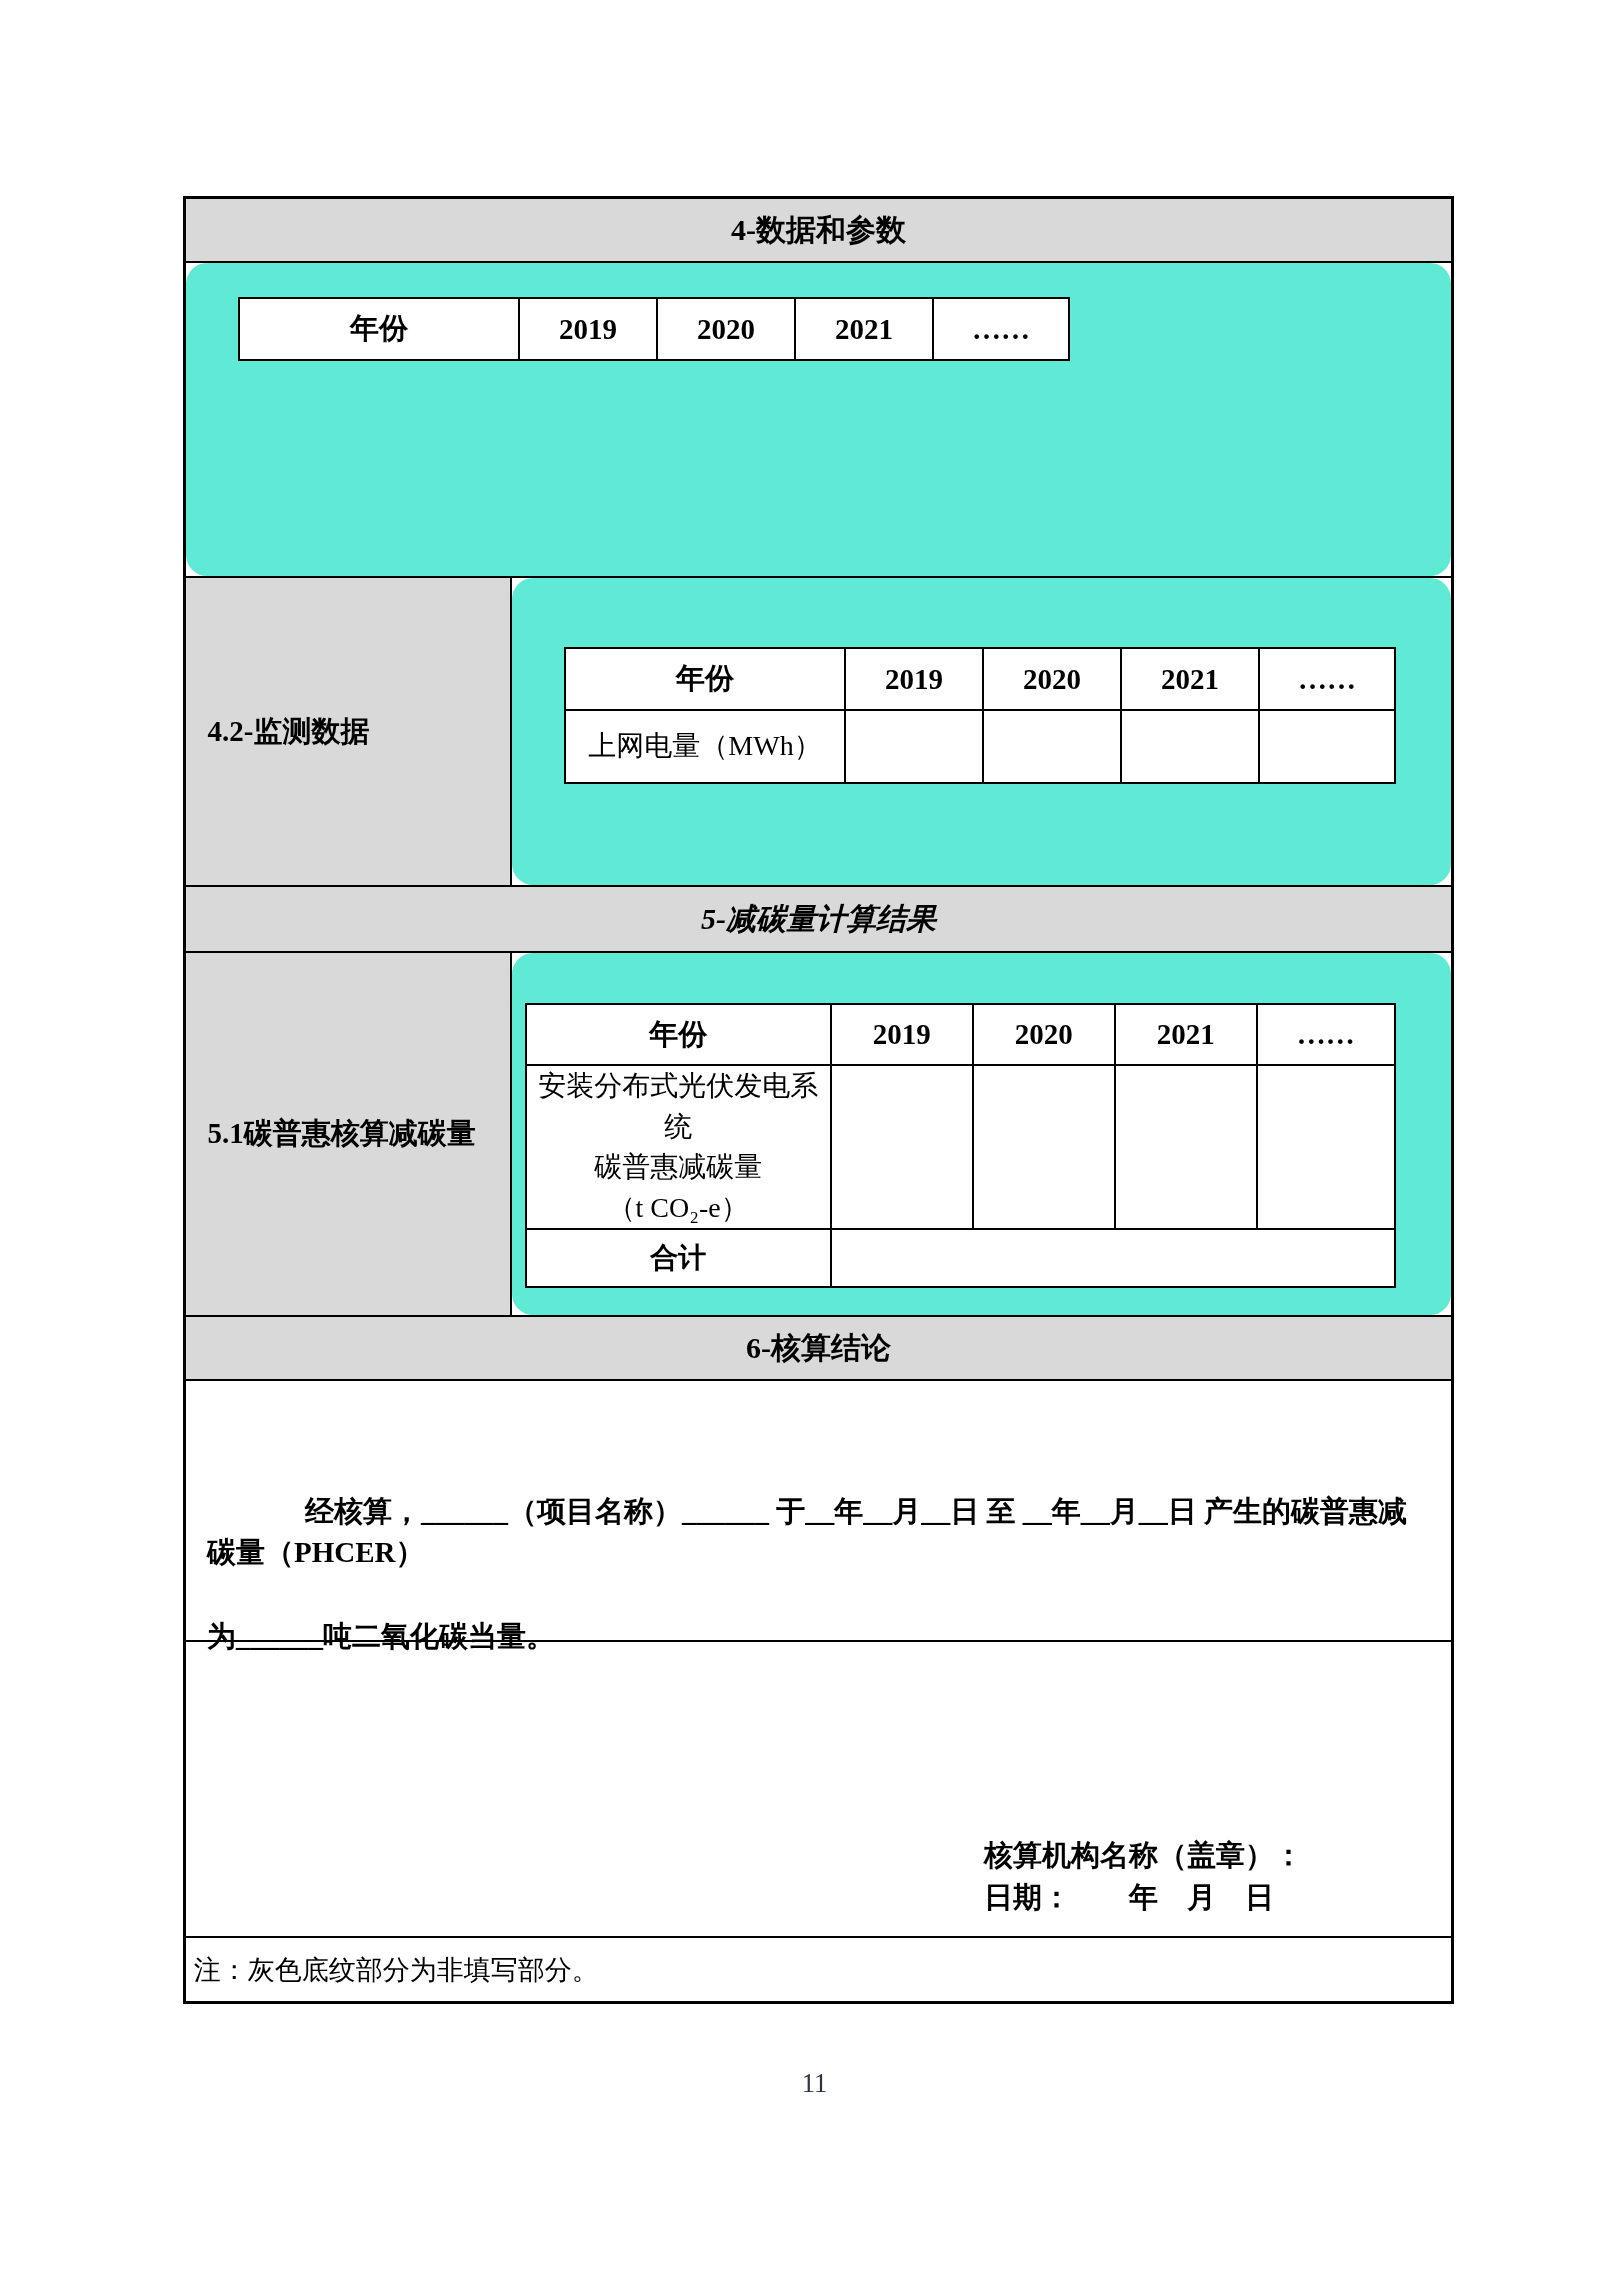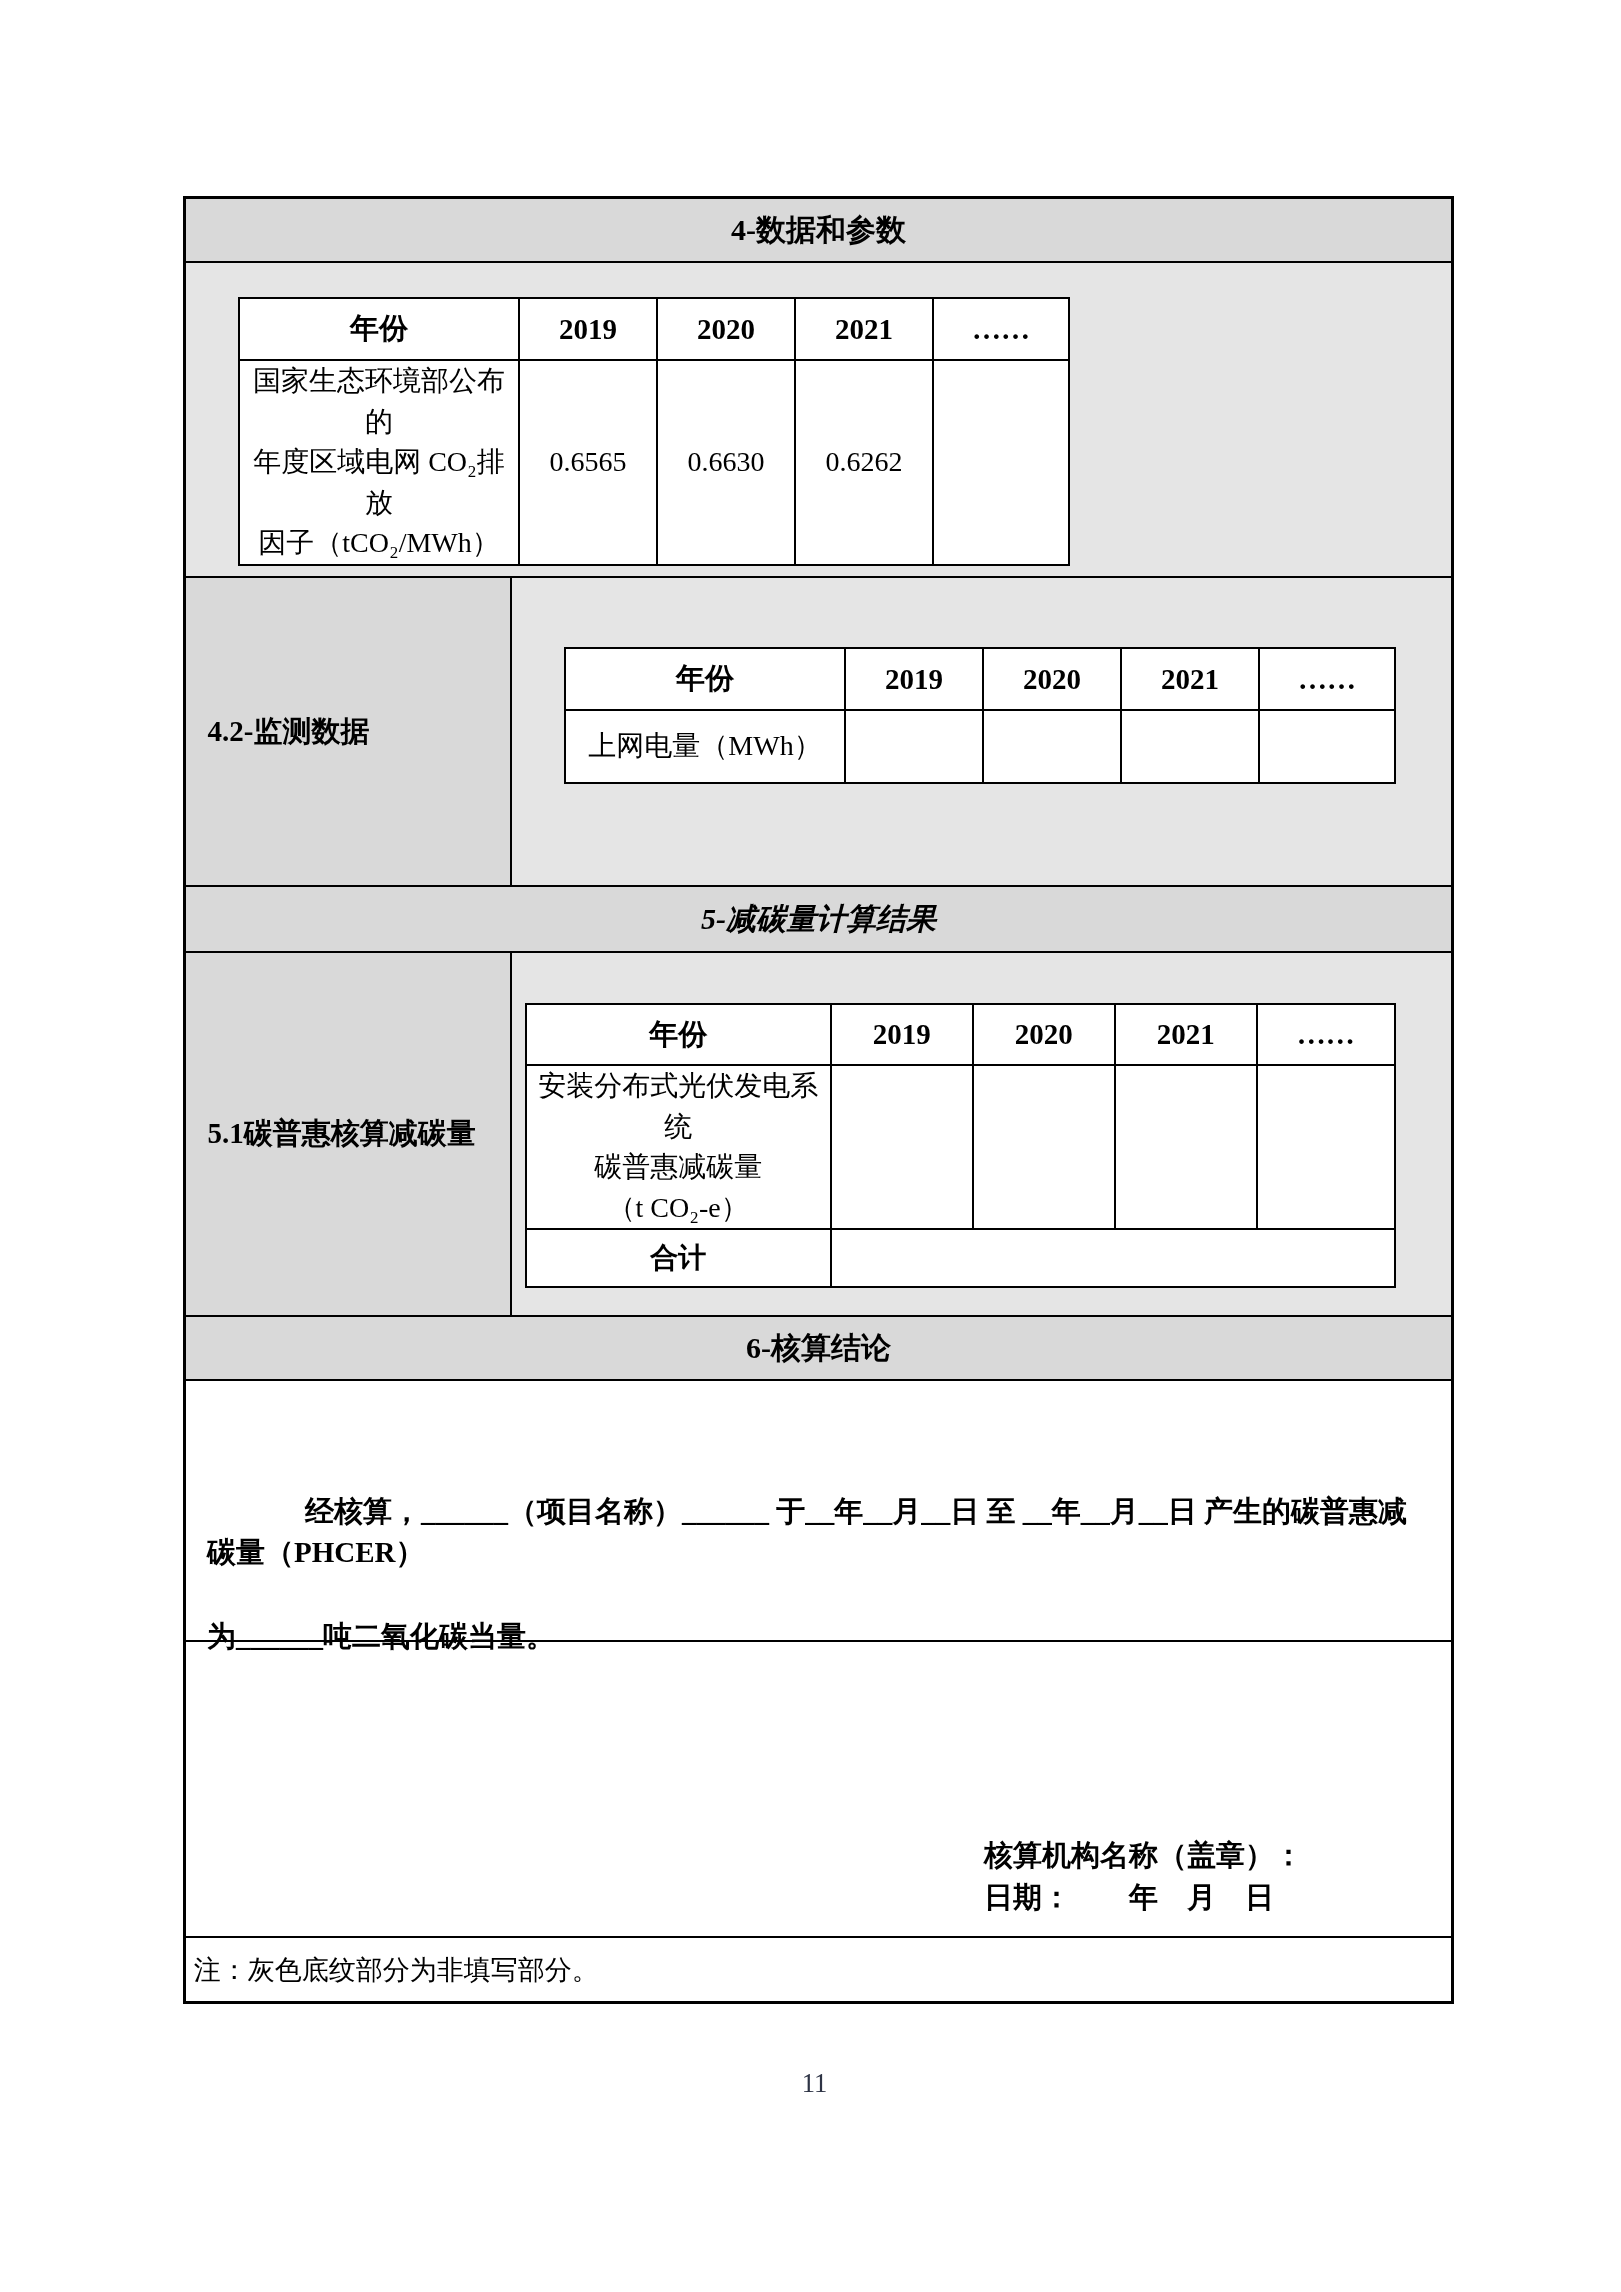--- a/index.html
+++ b/index.html
@@ -23,21 +23,21 @@
   .r-h6{height:64px;}
   .r-41{height:315px;}
   .r-42{height:309px;}
   .r-51{height:364px;}
   .body-row{display:flex;}
   .left-cell{
     width:326px;background:#d9d9d9;border-right:2px solid #000;
     display:flex;align-items:center;padding-left:21.6px;
     font-weight:bold;font-size:29px;box-sizing:border-box;flex:0 0 auto;
   }
-  .right-cell{flex:1;position:relative;background:#e5e5e5;}
+  .right-cell{flex:1;position:relative;background:#5eead4;border-radius:21px;}
   .inner-table{
     border-collapse:collapse;position:absolute;table-layout:fixed;background:#fff;
   }
   .inner-table th,.inner-table td{
     border:2px solid #000;text-align:center;vertical-align:middle;
     font-size:28px;padding:0;overflow:hidden;
   }
   .inner-table th{font-weight:bold;font-size:29px;}
   .plabel{white-space:pre-line;line-height:1.45;}
   .t41{left:52px;top:34px;width:832px;}
@@ -81,29 +81,20 @@
               <col class="c-year41">
               <col>
             </colgroup>
           <tbody>
             <tr class="tr-head">
               <th>年份</th>
               <th>2019</th>
               <th>2020</th>
               <th>2021</th>
               <th>……</th>
-            </tr>
-            <tr class="tr-data">
-              <td class="plabel">国家生态环境部公布的
-年度区域电网 CO₂排放
-因子（tCO₂/MWh）</td>
-              <td>0.6565</td>
-              <td>0.6630</td>
-              <td>0.6262</td>
-              <td></td>
             </tr>
           </tbody>
         </table>
       </div>
     </div>
 
     <div class="row body-row r-42">
       <div class="left-cell">
         <span>4.2-监测数据</span>
       </div>

